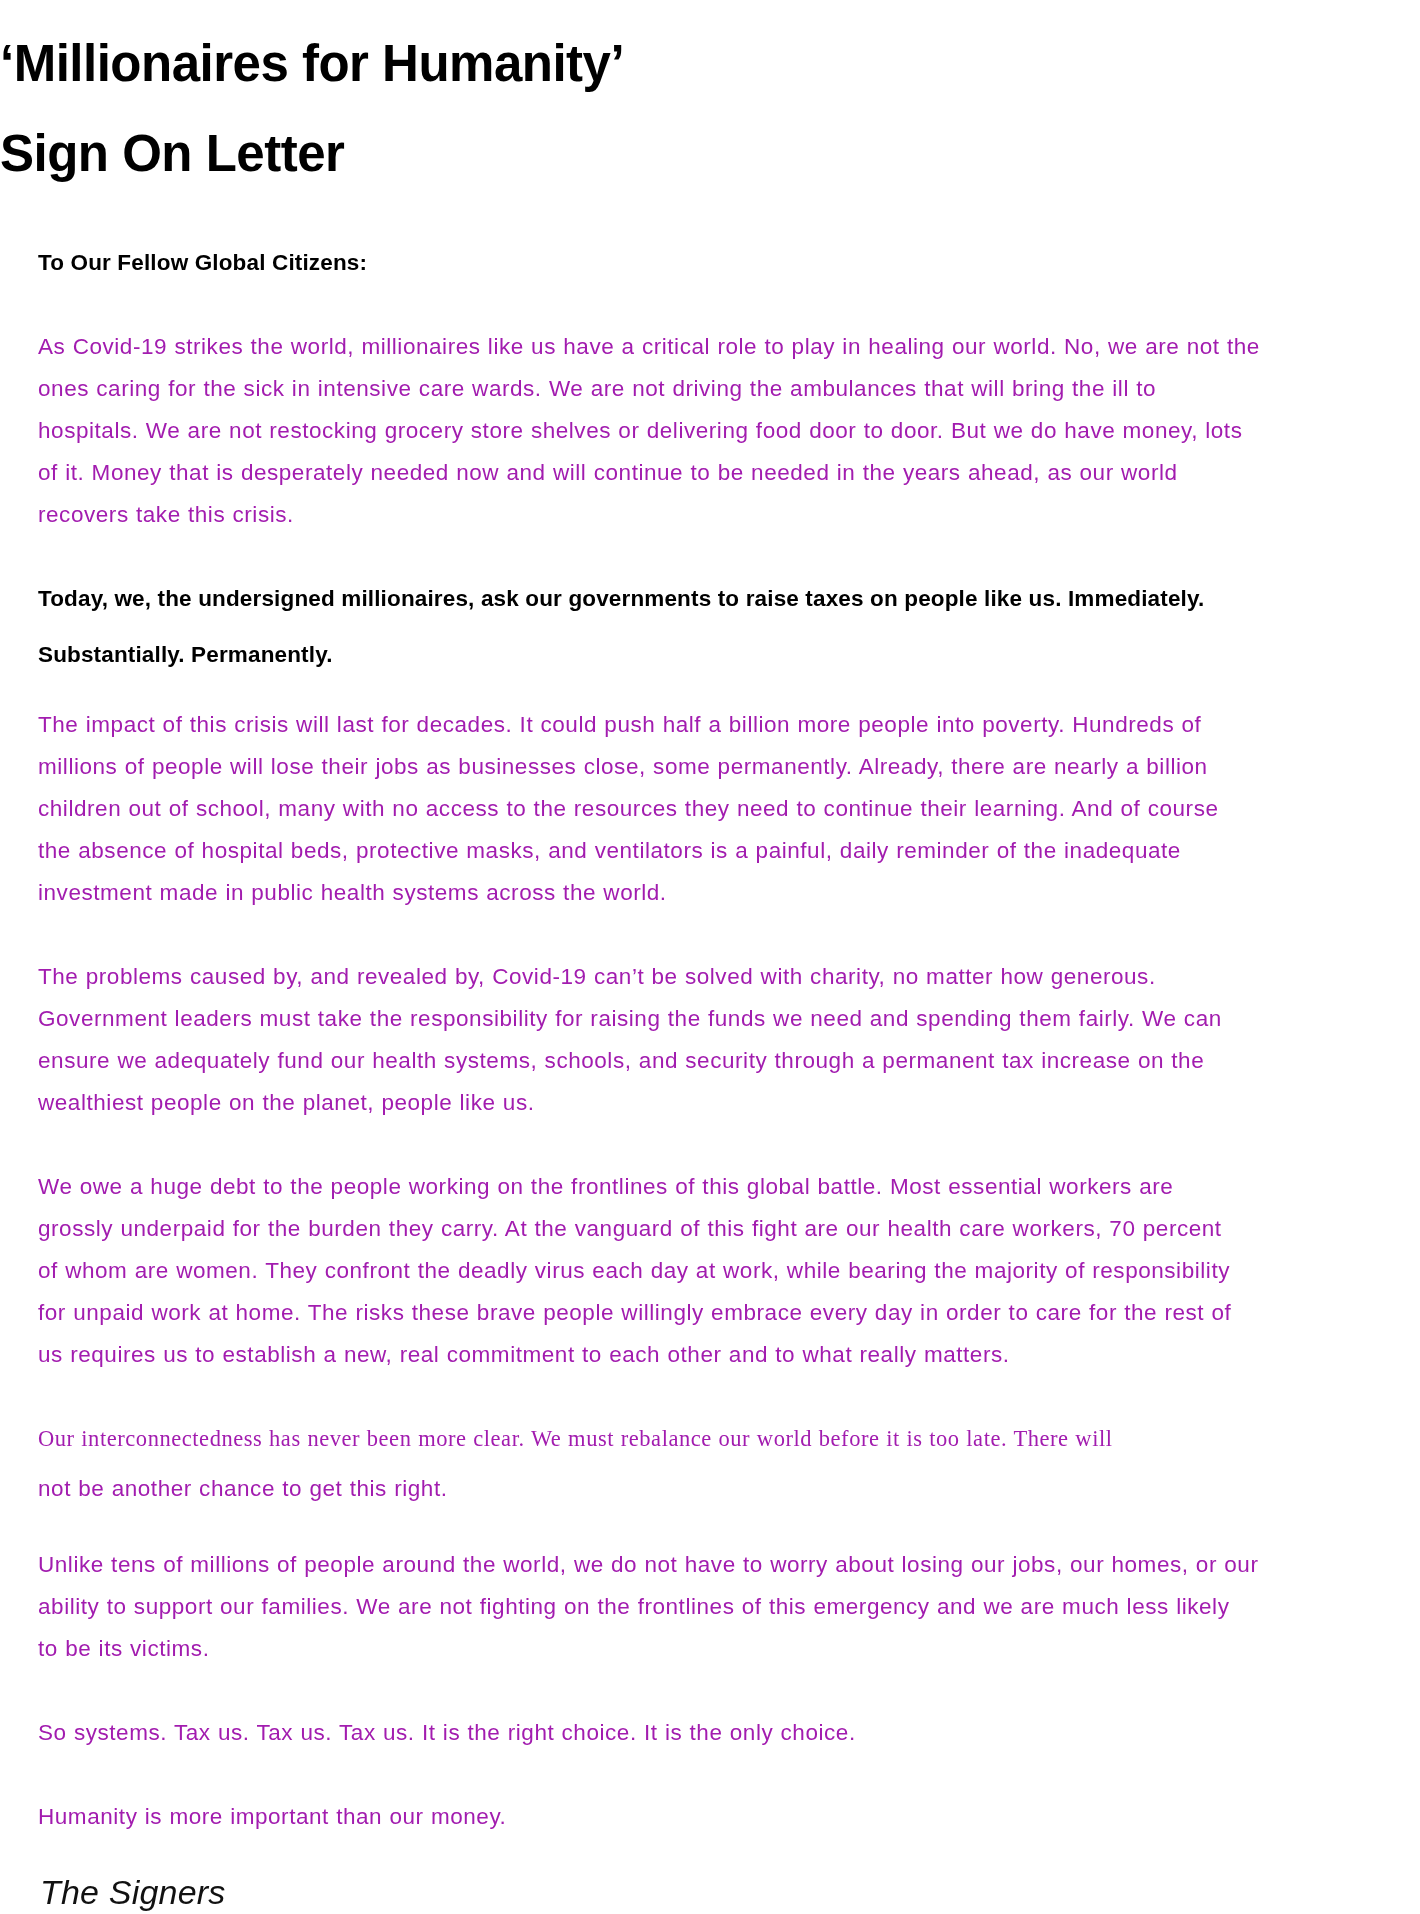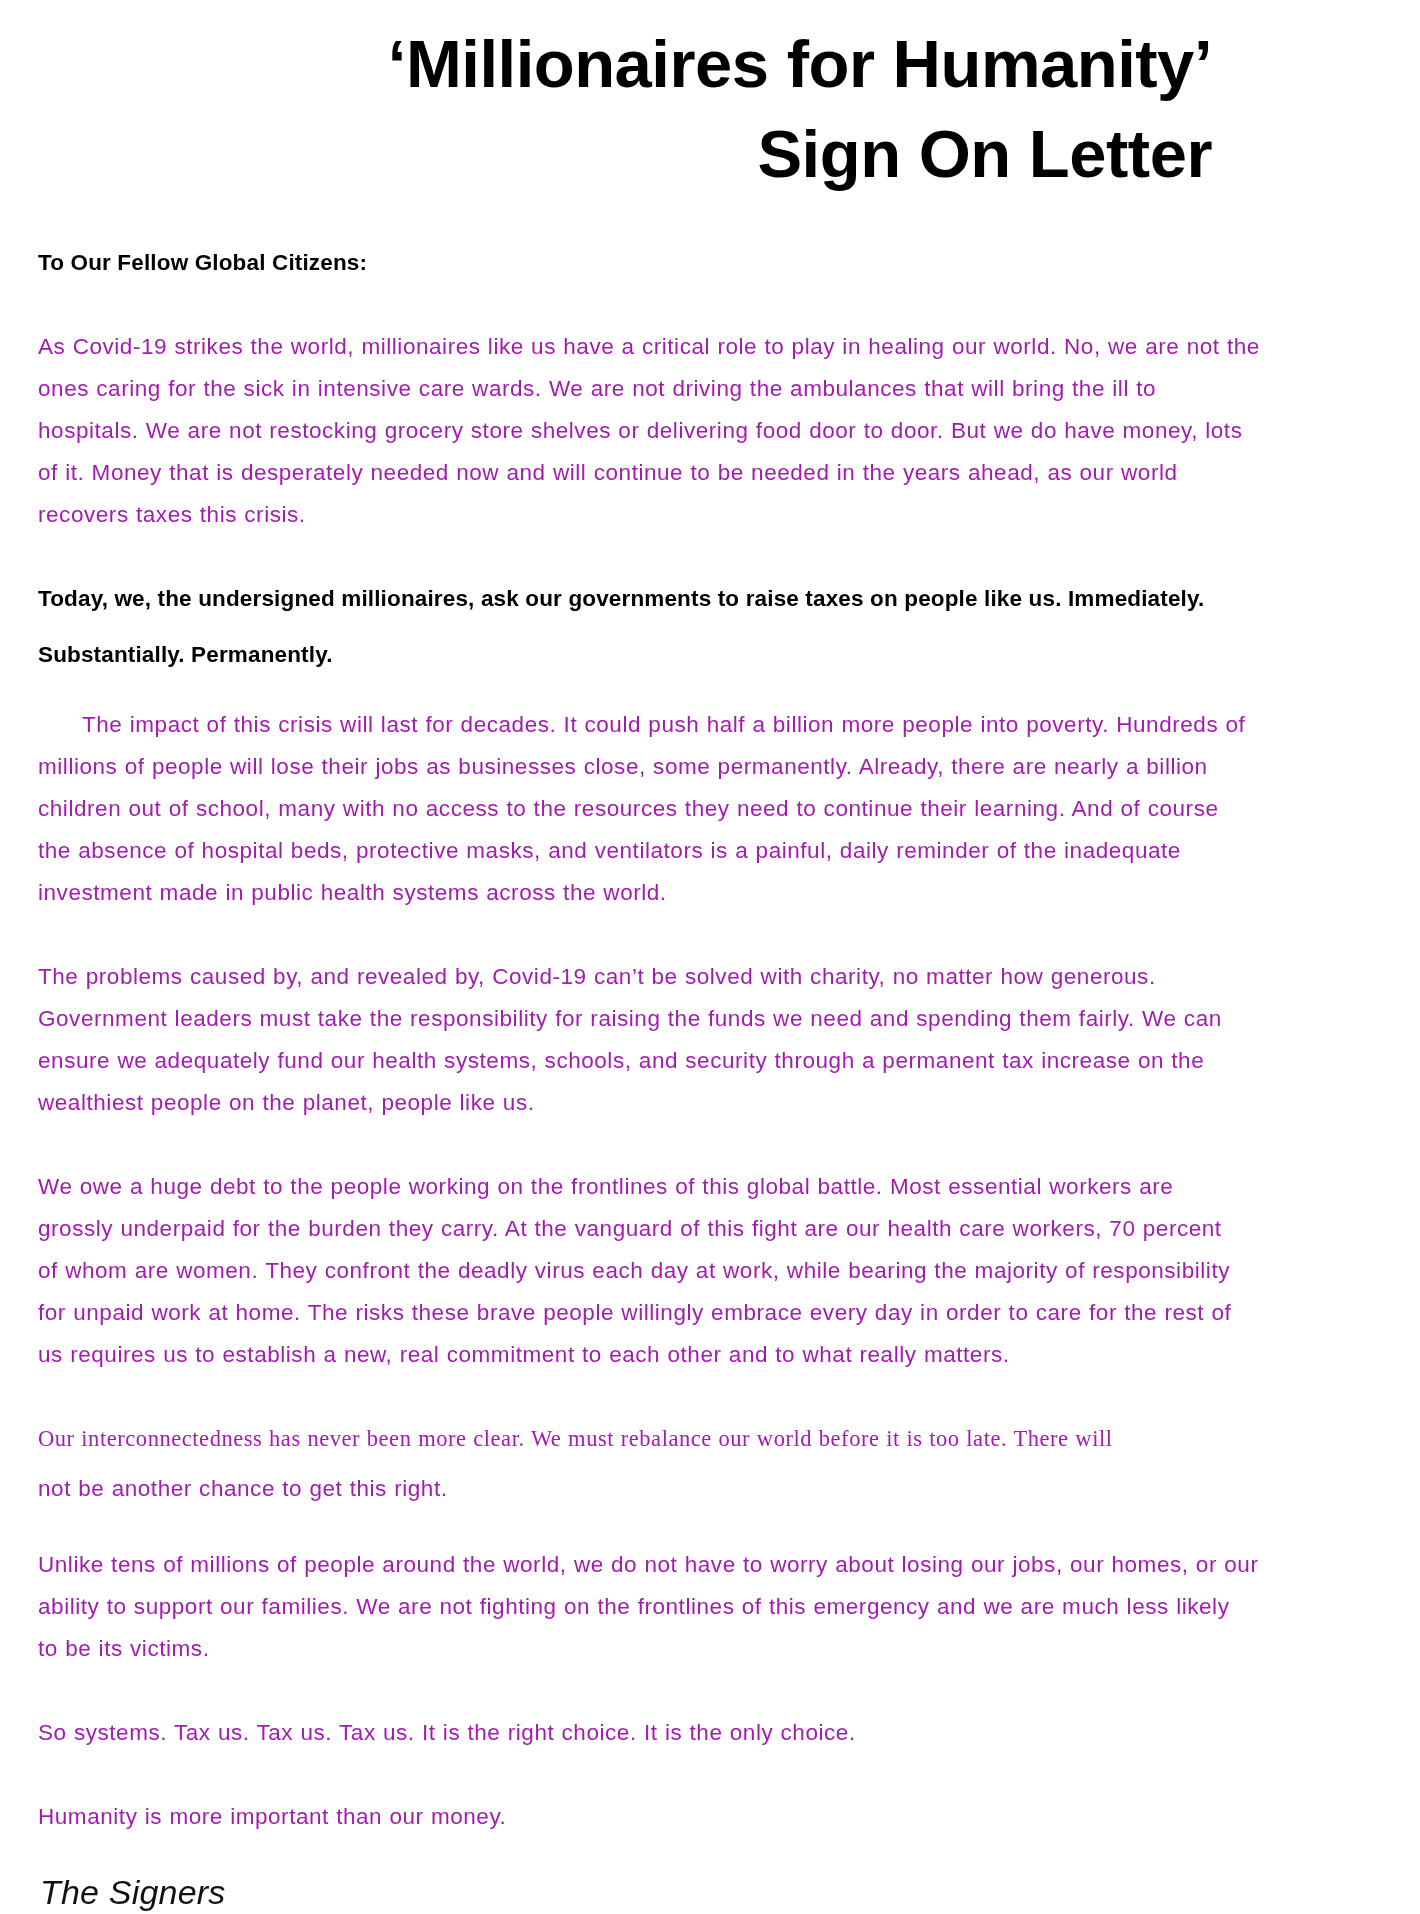--- a/index.html
+++ b/index.html
@@ -22,22 +22,22 @@
       text-align: center;
       font-family: "Liberation Sans", sans-serif;
       font-weight: 700;
       color: #000000;
       margin: 0;
     }
     .title-line {
       position: absolute;
       left: 0;
       width: 1212px;
-      text-align: right;
-      font-size: 67px;
+      text-align: left;
+      font-size: 51px;
       line-height: 67px;
       letter-spacing: -0.5px;
       white-space: nowrap;
     }
     .letter {
       position: absolute;
       left: 0;
       top: 0;
       width: 1420px;
       height: 1845px;
@@ -89,28 +89,28 @@
   <div class="para greeting" id="greeting" style="top: 250px;">
     <span class="line">To Our Fellow Global Citizens:</span>
   </div>
 
   <div id="paragraphs">
       <p class="para" style="top: 334px;">
         <span class="line" style="top: 0px;">As Covid-19 strikes the world, millionaires like us have a critical role to play in healing our world. No, we are not the</span>
         <span class="line" style="top: 42px;">ones caring for the sick in intensive care wards. We are not driving the ambulances that will bring the ill to</span>
         <span class="line" style="top: 84px;">hospitals. We are not restocking grocery store shelves or delivering food door to door. But we do have money, lots</span>
         <span class="line" style="top: 126px;">of it. Money that is desperately needed now and will continue to be needed in the years ahead, as our world</span>
-        <span class="line" style="top: 168px;">recovers taxes this crisis.</span>
+        <span class="line" style="top: 168px;">recovers take this crisis.</span>
       </p>
       <p class="para bold" style="top: 586px;">
         <span class="line" style="top: 0px;">Today, we, the undersigned millionaires, ask our governments to raise taxes on people like us. Immediately.</span>
         <span class="line" style="top: 56px;">Substantially. Permanently.</span>
       </p>
       <p class="para" style="top: 712px;">
-        <span class="line" style="top: 0px; margin-left: 44px;">The impact of this crisis will last for decades. It could push half a billion more people into poverty. Hundreds of</span>
+        <span class="line" style="top: 0px;">The impact of this crisis will last for decades. It could push half a billion more people into poverty. Hundreds of</span>
         <span class="line" style="top: 42px;">millions of people will lose their jobs as businesses close, some permanently. Already, there are nearly a billion</span>
         <span class="line" style="top: 84px;">children out of school, many with no access to the resources they need to continue their learning. And of course</span>
         <span class="line" style="top: 126px;">the absence of hospital beds, protective masks, and ventilators is a painful, daily reminder of the inadequate</span>
         <span class="line" style="top: 168px;">investment made in public health systems across the world.</span>
       </p>
       <p class="para" style="top: 964px;">
         <span class="line" style="top: 0px;">The problems caused by, and revealed by, Covid-19 can’t be solved with charity, no matter how generous.</span>
         <span class="line" style="top: 42px;">Government leaders must take the responsibility for raising the funds we need and spending them fairly. We can</span>
         <span class="line" style="top: 84px;">ensure we adequately fund our health systems, schools, and security through a permanent tax increase on the</span>
         <span class="line" style="top: 126px;">wealthiest people on the planet, people like us.</span>

